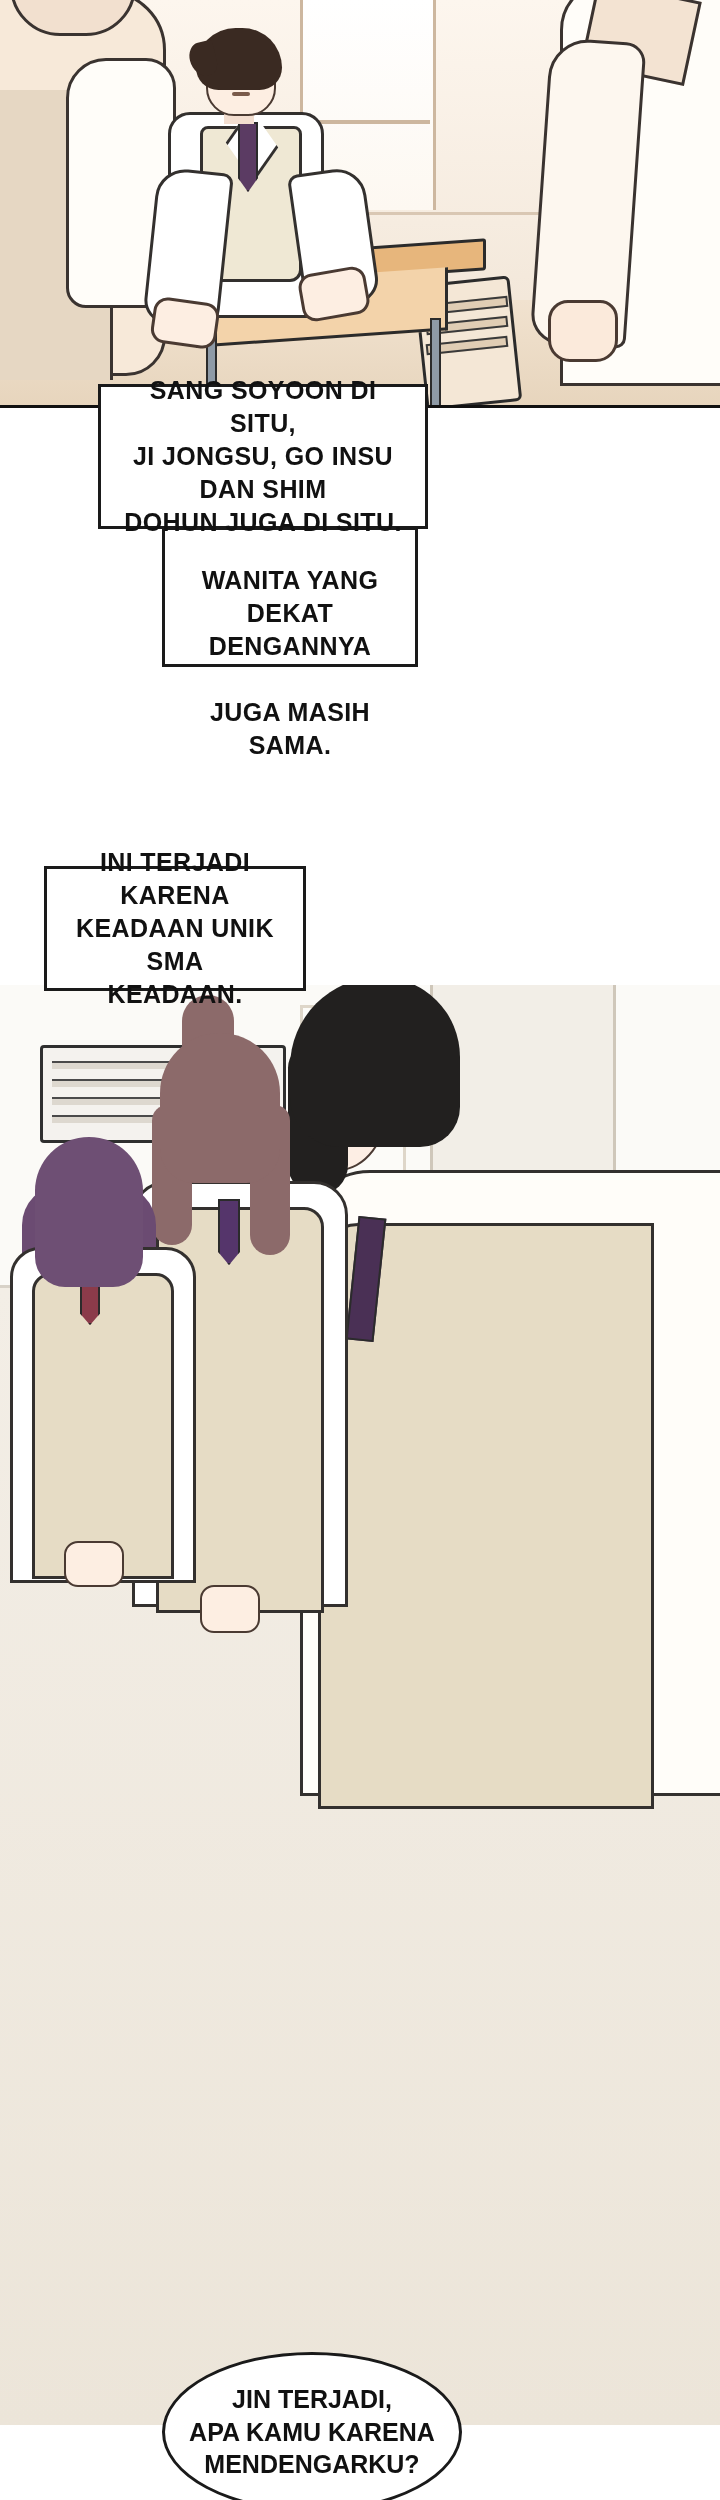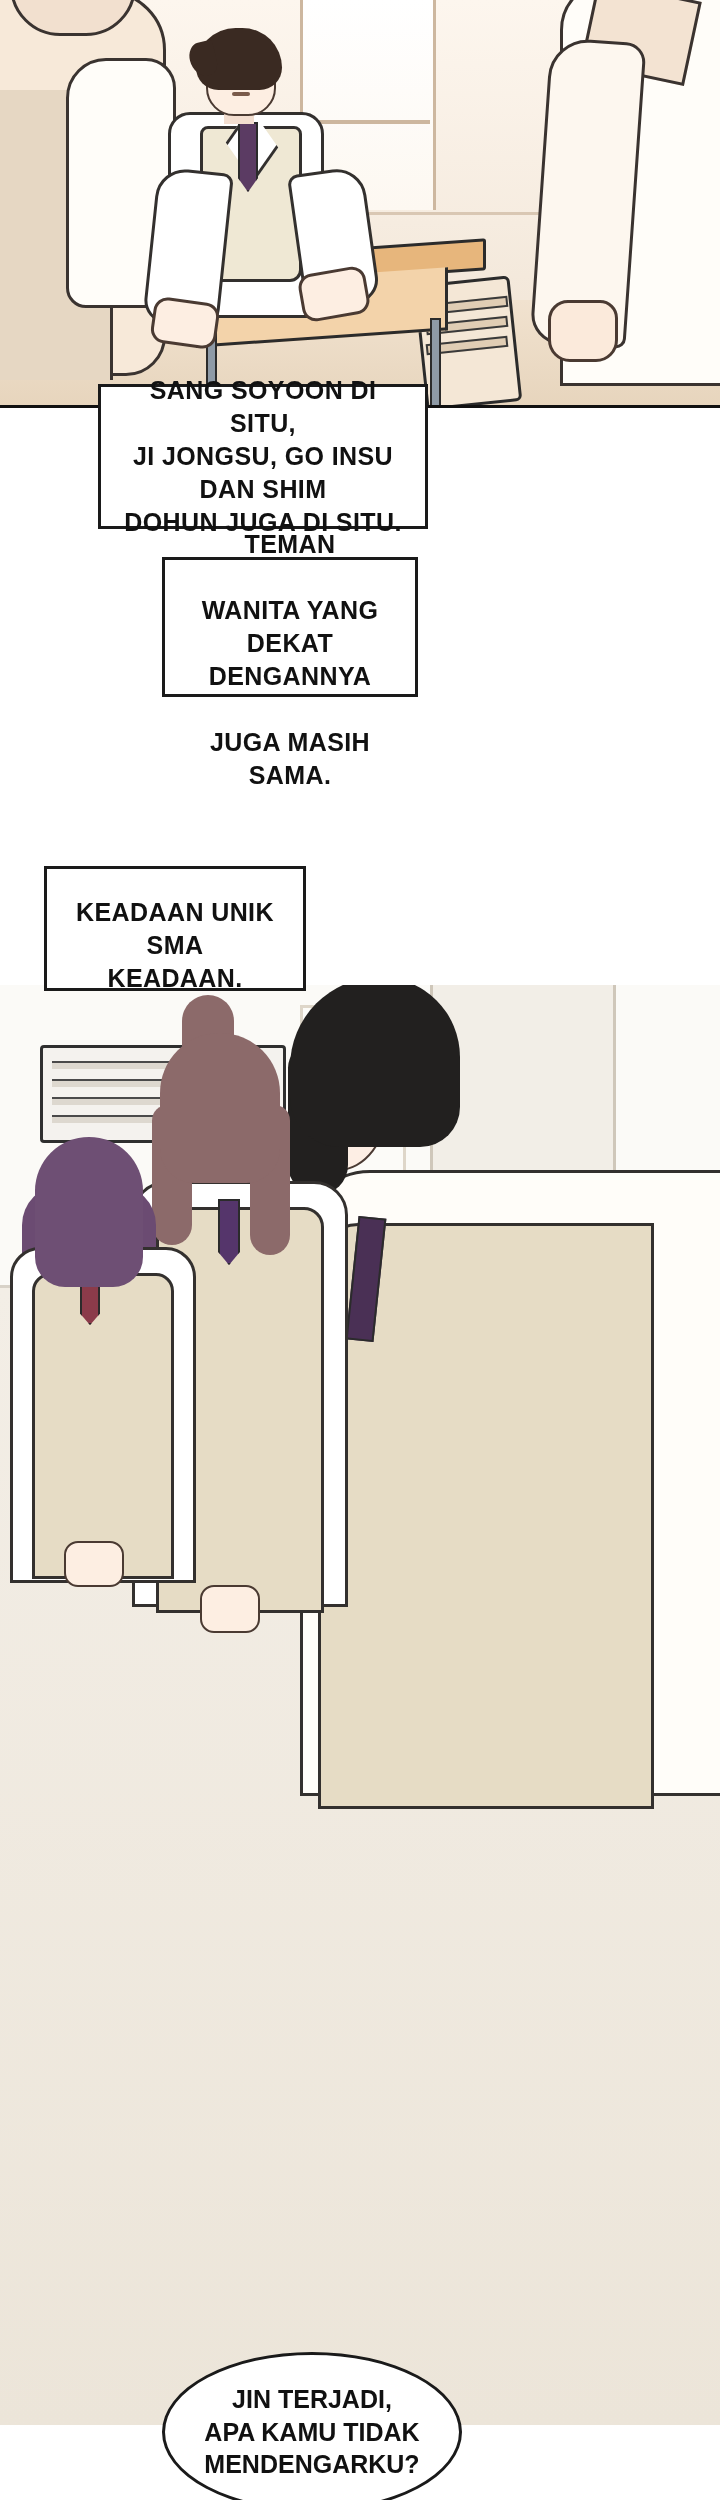--- a/index.html
+++ b/index.html
@@ -255,21 +255,21 @@
     color: #111111;
     padding: 10px 16px;
     font-size: 25px;
     font-family: "Liberation Sans", sans-serif;
   }
   #narration-1 {
     left: 98px; top: 384px; width: 330px; height: 145px;
     z-index: 6;
   }
   #narration-2 {
-    left: 162px; top: 557px; width: 256px; height: 140px;
+    left: 162px; top: 527px; width: 256px; height: 140px;
     z-index: 5;
   }
   #narration-3 {
     left: 44px; top: 866px; width: 262px; height: 125px;
     z-index: 6;
   }
 
   
   .bubble {
     position: absolute;
@@ -449,21 +449,21 @@
   <div class="box" id="narration-2">
     <span style="white-space:pre-line;">
       <span>MAYORITAS TEMAN</span><br>
       <span>WANITA YANG DEKAT DENGANNYA</span><br>
       <span>JUGA MASIH SAMA.</span>
     </span>
   </div>
 
   <div class="box" id="narration-3">
     <span>
-      <br>
+      <span>INI TERJADI KARENA</span><br>
       <span>KEADAAN UNIK SMA</span><br>
       <span>KEADAAN.</span>
     </span>
   </div>
 
   <div class="panel2">
     <div class="p2-wall"></div>
     <div class="p2-window-strip"></div>
     <div class="p2-door"></div>
     <div class="p2-vent"></div>
@@ -509,18 +509,18 @@
     <div class="st-hair gA-hair"></div>
     <div class="st-hand" style="left:64px;top:556px;width:56px;height:42px;"></div>
   </div>
 
   <div class="panel-border" style="top:2425px;"></div>
   <div class="bottom-strip"></div>
 
   <div class="bubble" id="dialogue-1">
     <span>
       <span>JIN TERJADI,</span><br>
-      <span>APA KAMU TIDAK</span><br>
+      <span>APA KAMU KARENA</span><br>
       <span>MENDENGARKU?</span>
     </span>
   </div>
 
 </div>
 
 </body></html>

